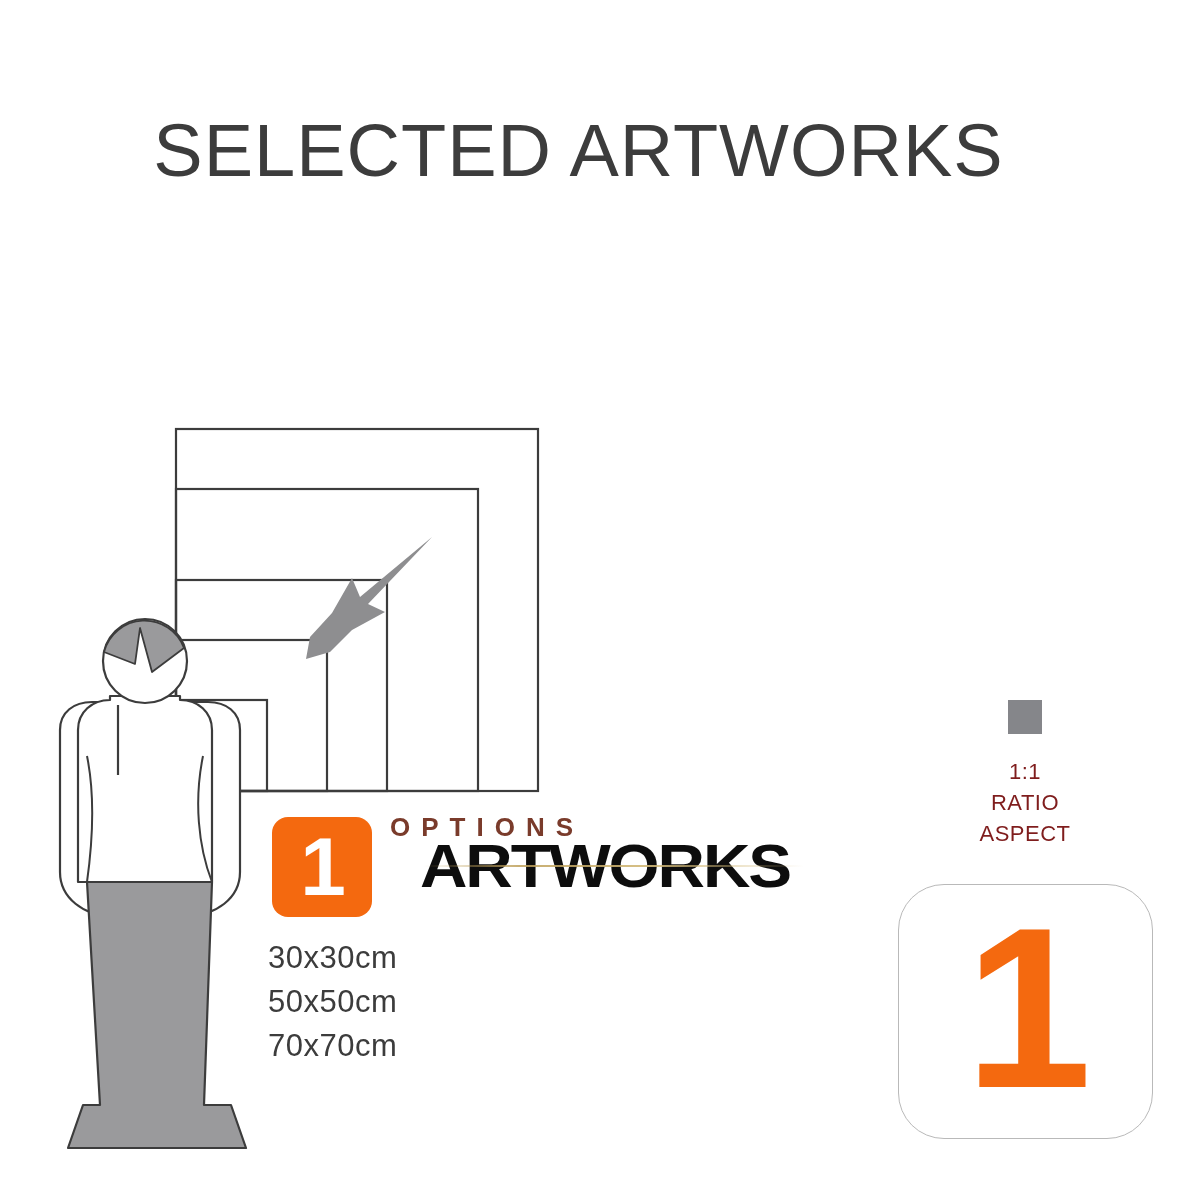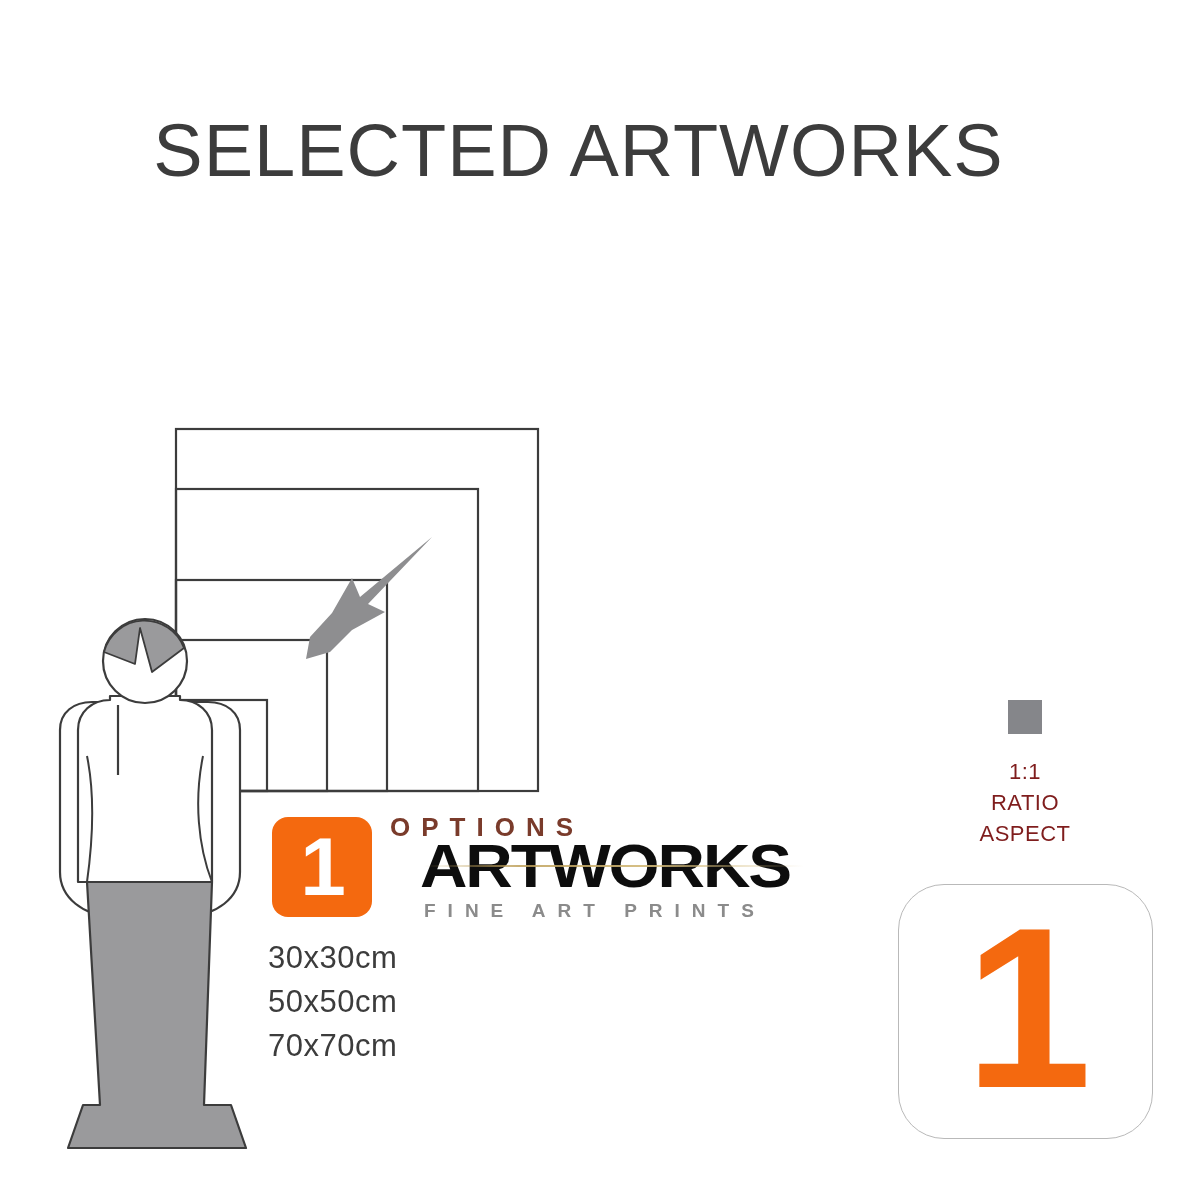--- a/index.html
+++ b/index.html
@@ -243,21 +243,20 @@
 
   <path fill="#9a9a9c" stroke="#3c3c3c" stroke-width="1.8" stroke-linejoin="round" d="M104 652 A 42 42 0 0 1 184 648 L 152 672 L 140 628 L 135 664 Z"></path>
 </svg>
 
 <div id="brand-row">
   <div id="badge-number">1</div>
   <div id="logo-mark">
     <div id="logo-selected">OPTIONS</div>
     <div id="logo-artworks">ARTWORKS</div>
     <div id="logo-strike"></div>
-    <div id="logo-tagline">FINE ART PRINTS</div>
   </div>
 </div>
 
 <div id="size-list">
   <div class="size-item">30x30cm</div>
   <div class="size-item">50x50cm</div>
   <div class="size-item">70x70cm</div>
 </div>
 
 <div id="aspect-block">

